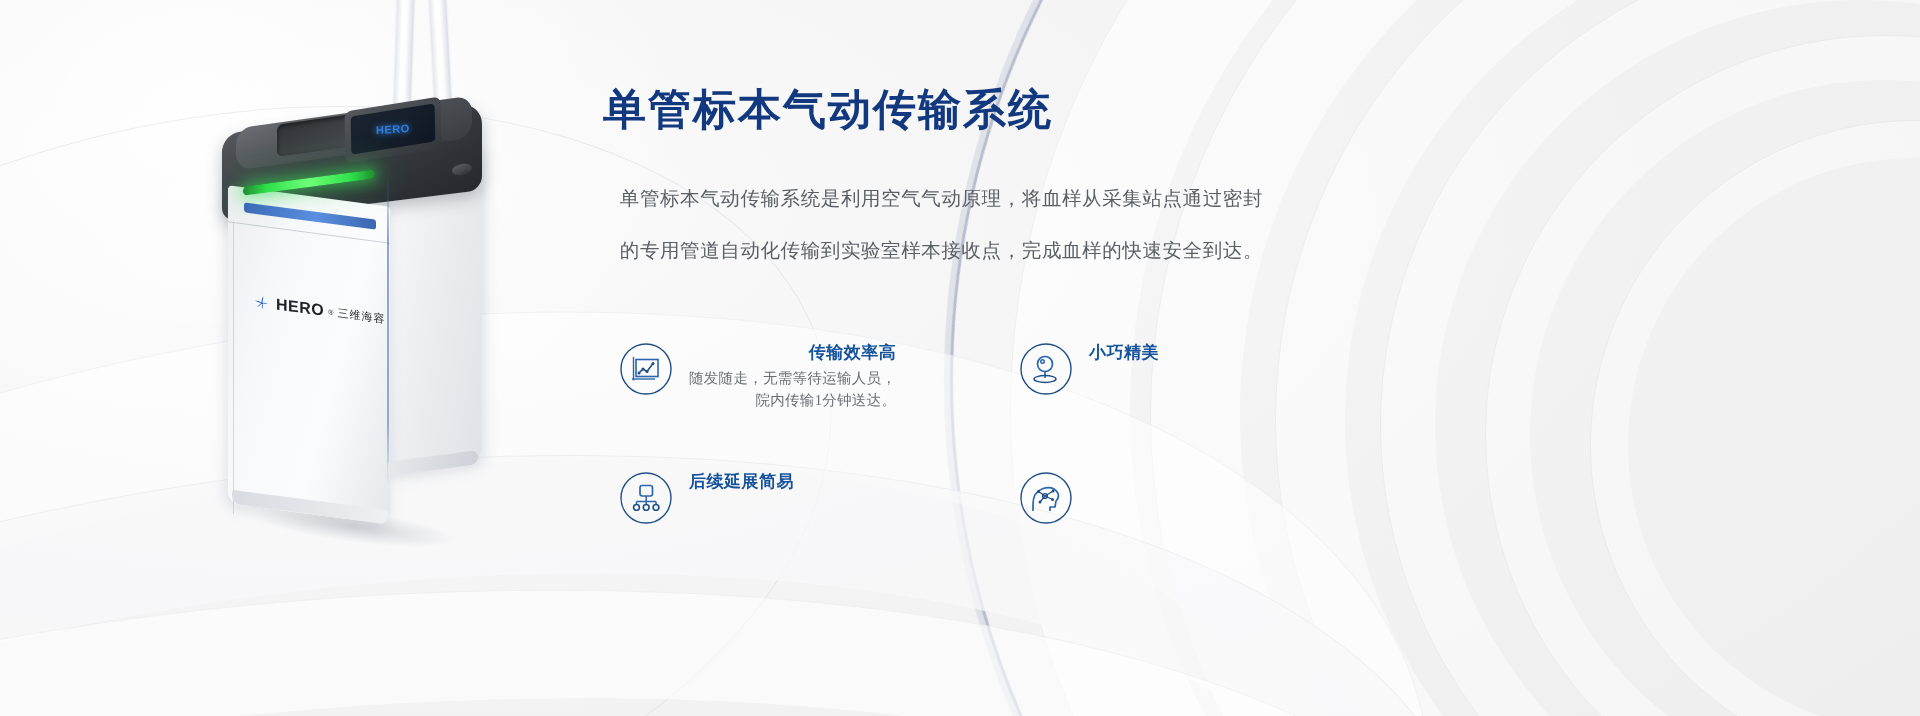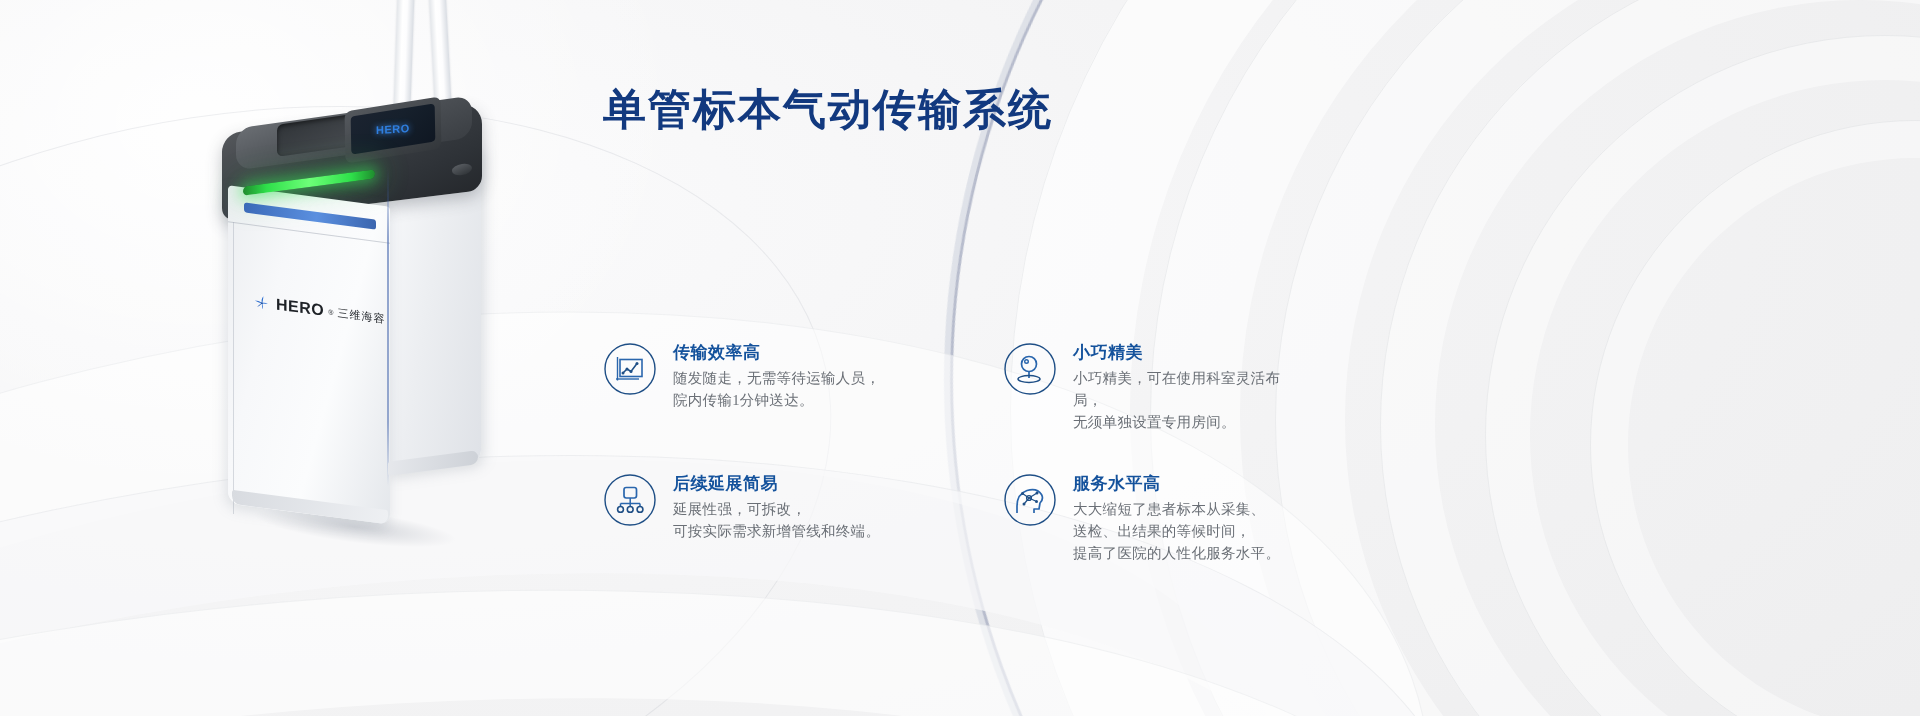--- a/index.html
+++ b/index.html
@@ -290,21 +290,21 @@
     font-family:"Liberation Sans",sans-serif;
     font-size:16px; font-weight:700; letter-spacing:.5px;
     color:#1d2126;
   }
   .logo-reg { font-size:7px; vertical-align:super; color:#1d2126; }
   .logo-cn {
     font-size:11px; color:#1d2126; letter-spacing:1px; font-weight:500;
   }
 
   
-  #content { position:absolute; left:603px; top:0; width:1100px; height:716px; }
+  #content { position:absolute; left:603px; top:0; width:1100px; height:716px;text-align:right; }
 
   .title {
     position:absolute; left:0; top:88px;
     font-size:43px; font-weight:700;
     color:#12397f;
     letter-spacing:2px;
     line-height:1;
     font-family:"DejaVu Sans","Liberation Sans",sans-serif;
   }
 
@@ -312,26 +312,26 @@
     position:absolute; left:0; top:173px;
     width:660px;
     font-size:19.5px;
     color:#5a5f66;
     line-height:52px;
     letter-spacing:.6px;
     font-family:"DejaVu Sans","Liberation Sans",sans-serif;
   }
 
   .features {
-    position:absolute; left:0; top:340px;
+    position:absolute; left:16px; top:340px;
     width:680px;
     display:grid;
     grid-template-columns:400px 280px;
     grid-template-rows:auto auto;
-    row-gap:38px;
+    row-gap:58px;
   }
   .feature { display:flex; align-items:flex-start; gap:16px; }
   .feat-icon {
     width:54px; height:54px; flex:0 0 auto; margin-top:2px;
   }
   .feat-icon svg { display:block; }
   .feat-text { padding-top:1px; }
   .feat-title {
     font-size:17px; font-weight:700; color:#14529c;
     letter-spacing:.5px; margin-bottom:3px;
@@ -412,20 +412,21 @@
       <span class="logo-hero">HERO</span>
       <span class="logo-reg">®</span>
       <span class="logo-cn">三维海容</span>
     </div>
   </div>
 
   <div id="content">
 
     <h1 class="title">单管标本气动传输系统</h1>
 
+    <p class="desc">单管标本气动传输系统是利用空气气动原理，将血样从采集站点通过密封的专用管道自动化传输到实验室样本接收点，完成血样的快速安全到达。</p>
 
     <div class="features">
 
       <div class="feature">
         <span class="feat-icon">
           <svg width="54" height="54" viewBox="0 0 54 54">
             <circle cx="27" cy="27" r="25" fill="none" stroke="#1f4f86" stroke-width="1.4"></circle>
             <rect x="17" y="17.5" width="22" height="17" fill="none" stroke="#2a66ad" stroke-width="1.6"></rect>
             <line x1="14.5" y1="15" x2="14.5" y2="38.5" stroke="#2a66ad" stroke-width="1.4"></line>
             <line x1="13" y1="37" x2="36" y2="37" stroke="#2a66ad" stroke-width="1.4"></line>
@@ -448,66 +449,56 @@
           <svg width="54" height="54" viewBox="0 0 54 54">
             <circle cx="27" cy="27" r="25" fill="none" stroke="#1f4f86" stroke-width="1.4"></circle>
             <circle cx="26" cy="22" r="7.5" fill="none" stroke="#2a66ad" stroke-width="1.7"></circle>
             <circle cx="23.5" cy="19.5" r="1.8" fill="none" stroke="#2a66ad" stroke-width="1.4"></circle>
             <line x1="26" y1="29.5" x2="26" y2="36" stroke="#2a66ad" stroke-width="1.7"></line>
             <ellipse cx="26" cy="37" rx="11" ry="3.4" fill="none" stroke="#1f4f86" stroke-width="1.5"></ellipse>
           </svg>
         </span>
         <div class="feat-text">
           <div class="feat-title">小巧精美</div>
-          <div class="feat-desc">小巧精美，可在使用科室灵活布局，
-无须单独设置专用房间。</div>
         </div>
       </div>
 
       <div class="feature">
         <span class="feat-icon">
           <svg width="54" height="54" viewBox="0 0 54 54">
             <circle cx="27" cy="27" r="25" fill="none" stroke="#1f4f86" stroke-width="1.4"></circle>
             <rect x="21" y="14.5" width="12.5" height="10.5" rx="2.2" fill="none" stroke="#2a66ad" stroke-width="1.7"></rect>
             <line x1="27.2" y1="25" x2="27.2" y2="30.5" stroke="#2a66ad" stroke-width="1.5"></line>
             <line x1="17.5" y1="30.5" x2="37" y2="30.5" stroke="#2a66ad" stroke-width="1.5"></line>
             <line x1="17.5" y1="30.5" x2="17.5" y2="34" stroke="#2a66ad" stroke-width="1.5"></line>
             <line x1="27.2" y1="30.5" x2="27.2" y2="34" stroke="#2a66ad" stroke-width="1.5"></line>
             <line x1="37" y1="30.5" x2="37" y2="34" stroke="#2a66ad" stroke-width="1.5"></line>
             <circle cx="17.5" cy="36.4" r="2.9" fill="none" stroke="#1f4f86" stroke-width="1.6"></circle>
             <circle cx="27.2" cy="36.4" r="2.9" fill="none" stroke="#1f4f86" stroke-width="1.6"></circle>
             <circle cx="37" cy="36.4" r="2.9" fill="none" stroke="#1f4f86" stroke-width="1.6"></circle>
           </svg>
         </span>
         <div class="feat-text">
           <div class="feat-title">后续延展简易</div>
-          <div class="feat-desc">延展性强，可拆改，
-可按实际需求新增管线和终端。</div>
         </div>
       </div>
 
       <div class="feature">
         <span class="feat-icon">
           <svg width="54" height="54" viewBox="0 0 54 54">
             <circle cx="27" cy="27" r="25" fill="none" stroke="#1f4f86" stroke-width="1.4"></circle>
             <path d="M14 40 L14 33 Q14 21 24 17.5 Q34 14.5 38.5 21.5 Q41 26 37 30 L36 36 L31 36 L31 40" fill="none" stroke="#2a66ad" stroke-width="1.7" stroke-linejoin="round"></path>
             <circle cx="26" cy="25" r="2.4" fill="none" stroke="#1f4f86" stroke-width="1.4"></circle>
             <line x1="26" y1="25" x2="19.5" y2="20.5" stroke="#1f4f86" stroke-width="1.2"></line>
             <line x1="26" y1="25" x2="34" y2="20" stroke="#1f4f86" stroke-width="1.2"></line>
             <line x1="26" y1="25" x2="33.5" y2="28.5" stroke="#1f4f86" stroke-width="1.2"></line>
             <line x1="26" y1="25" x2="21" y2="31" stroke="#1f4f86" stroke-width="1.2"></line>
             <circle cx="19.5" cy="20.5" r="1.5" fill="#1f4f86"></circle>
             <circle cx="34" cy="20" r="1.5" fill="#1f4f86"></circle>
             <circle cx="33.5" cy="28.5" r="1.5" fill="#1f4f86"></circle>
             <circle cx="21" cy="31" r="1.5" fill="#1f4f86"></circle>
           </svg>
         </span>
-        <div class="feat-text">
-          <div class="feat-title">服务水平高</div>
-          <div class="feat-desc">大大缩短了患者标本从采集、
-送检、出结果的等候时间，
-提高了医院的人性化服务水平。</div>
-        </div>
       </div>
 
     </div>
   </div>
 </div>
 
 </body></html>

